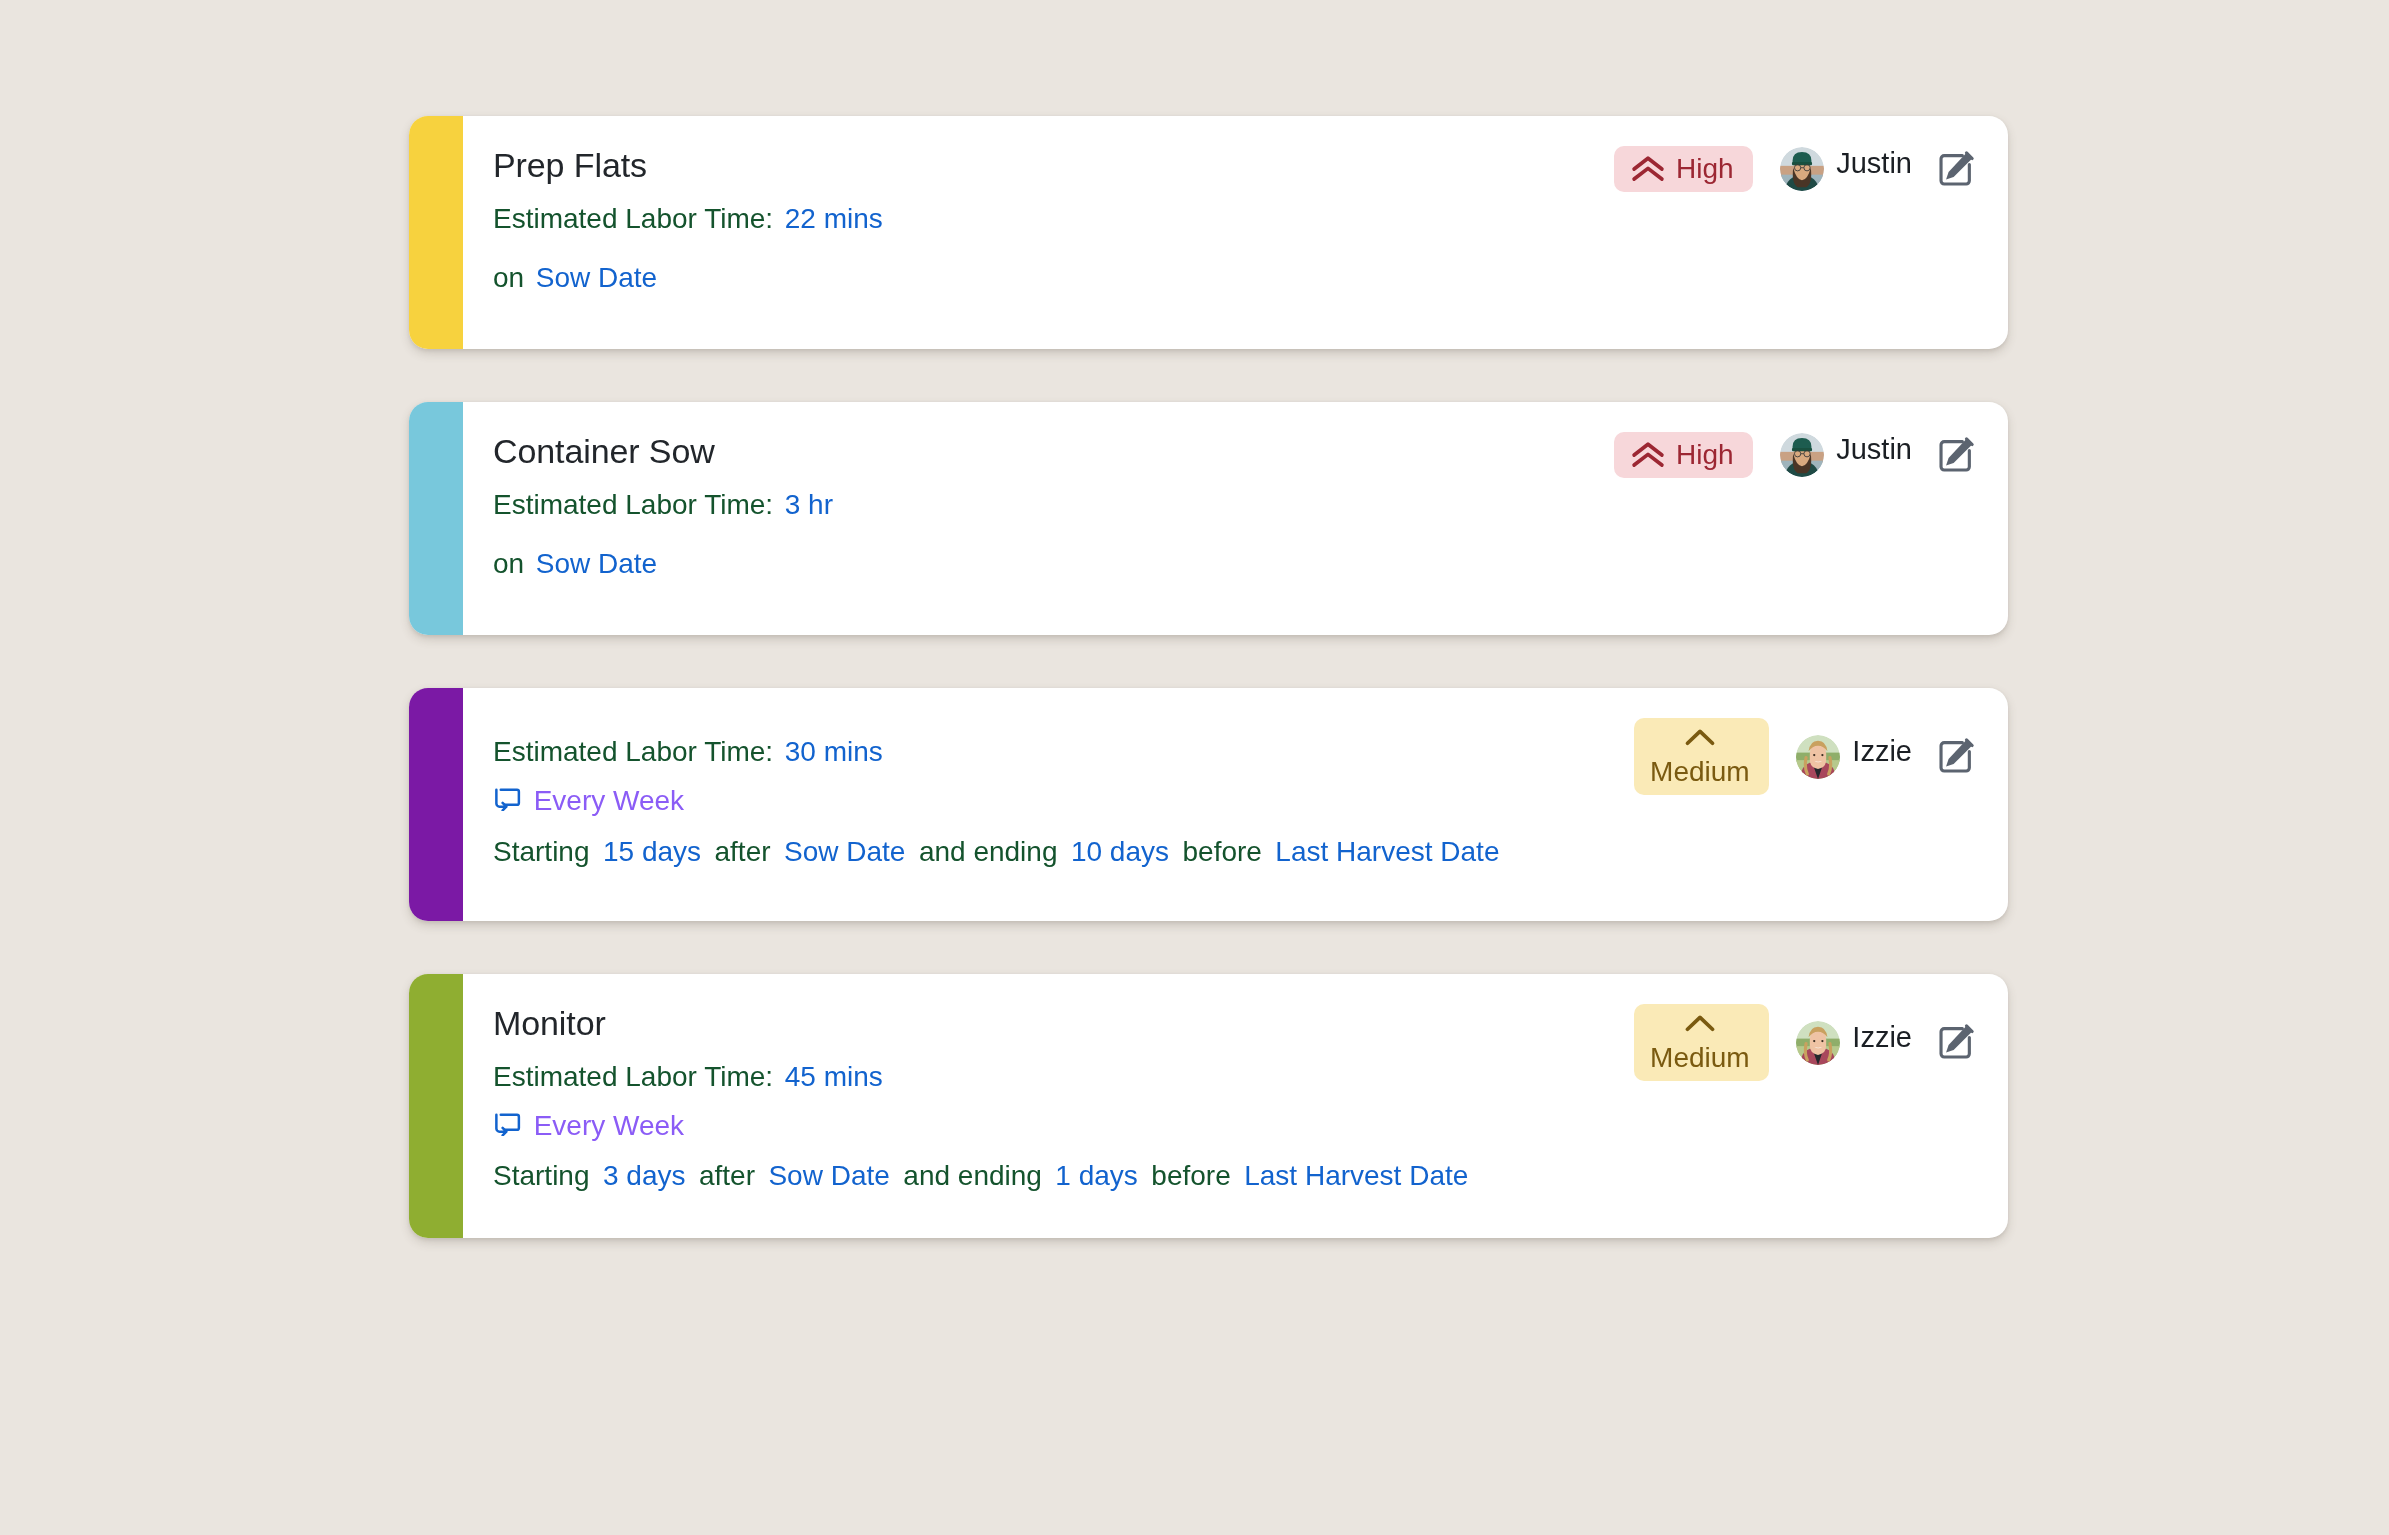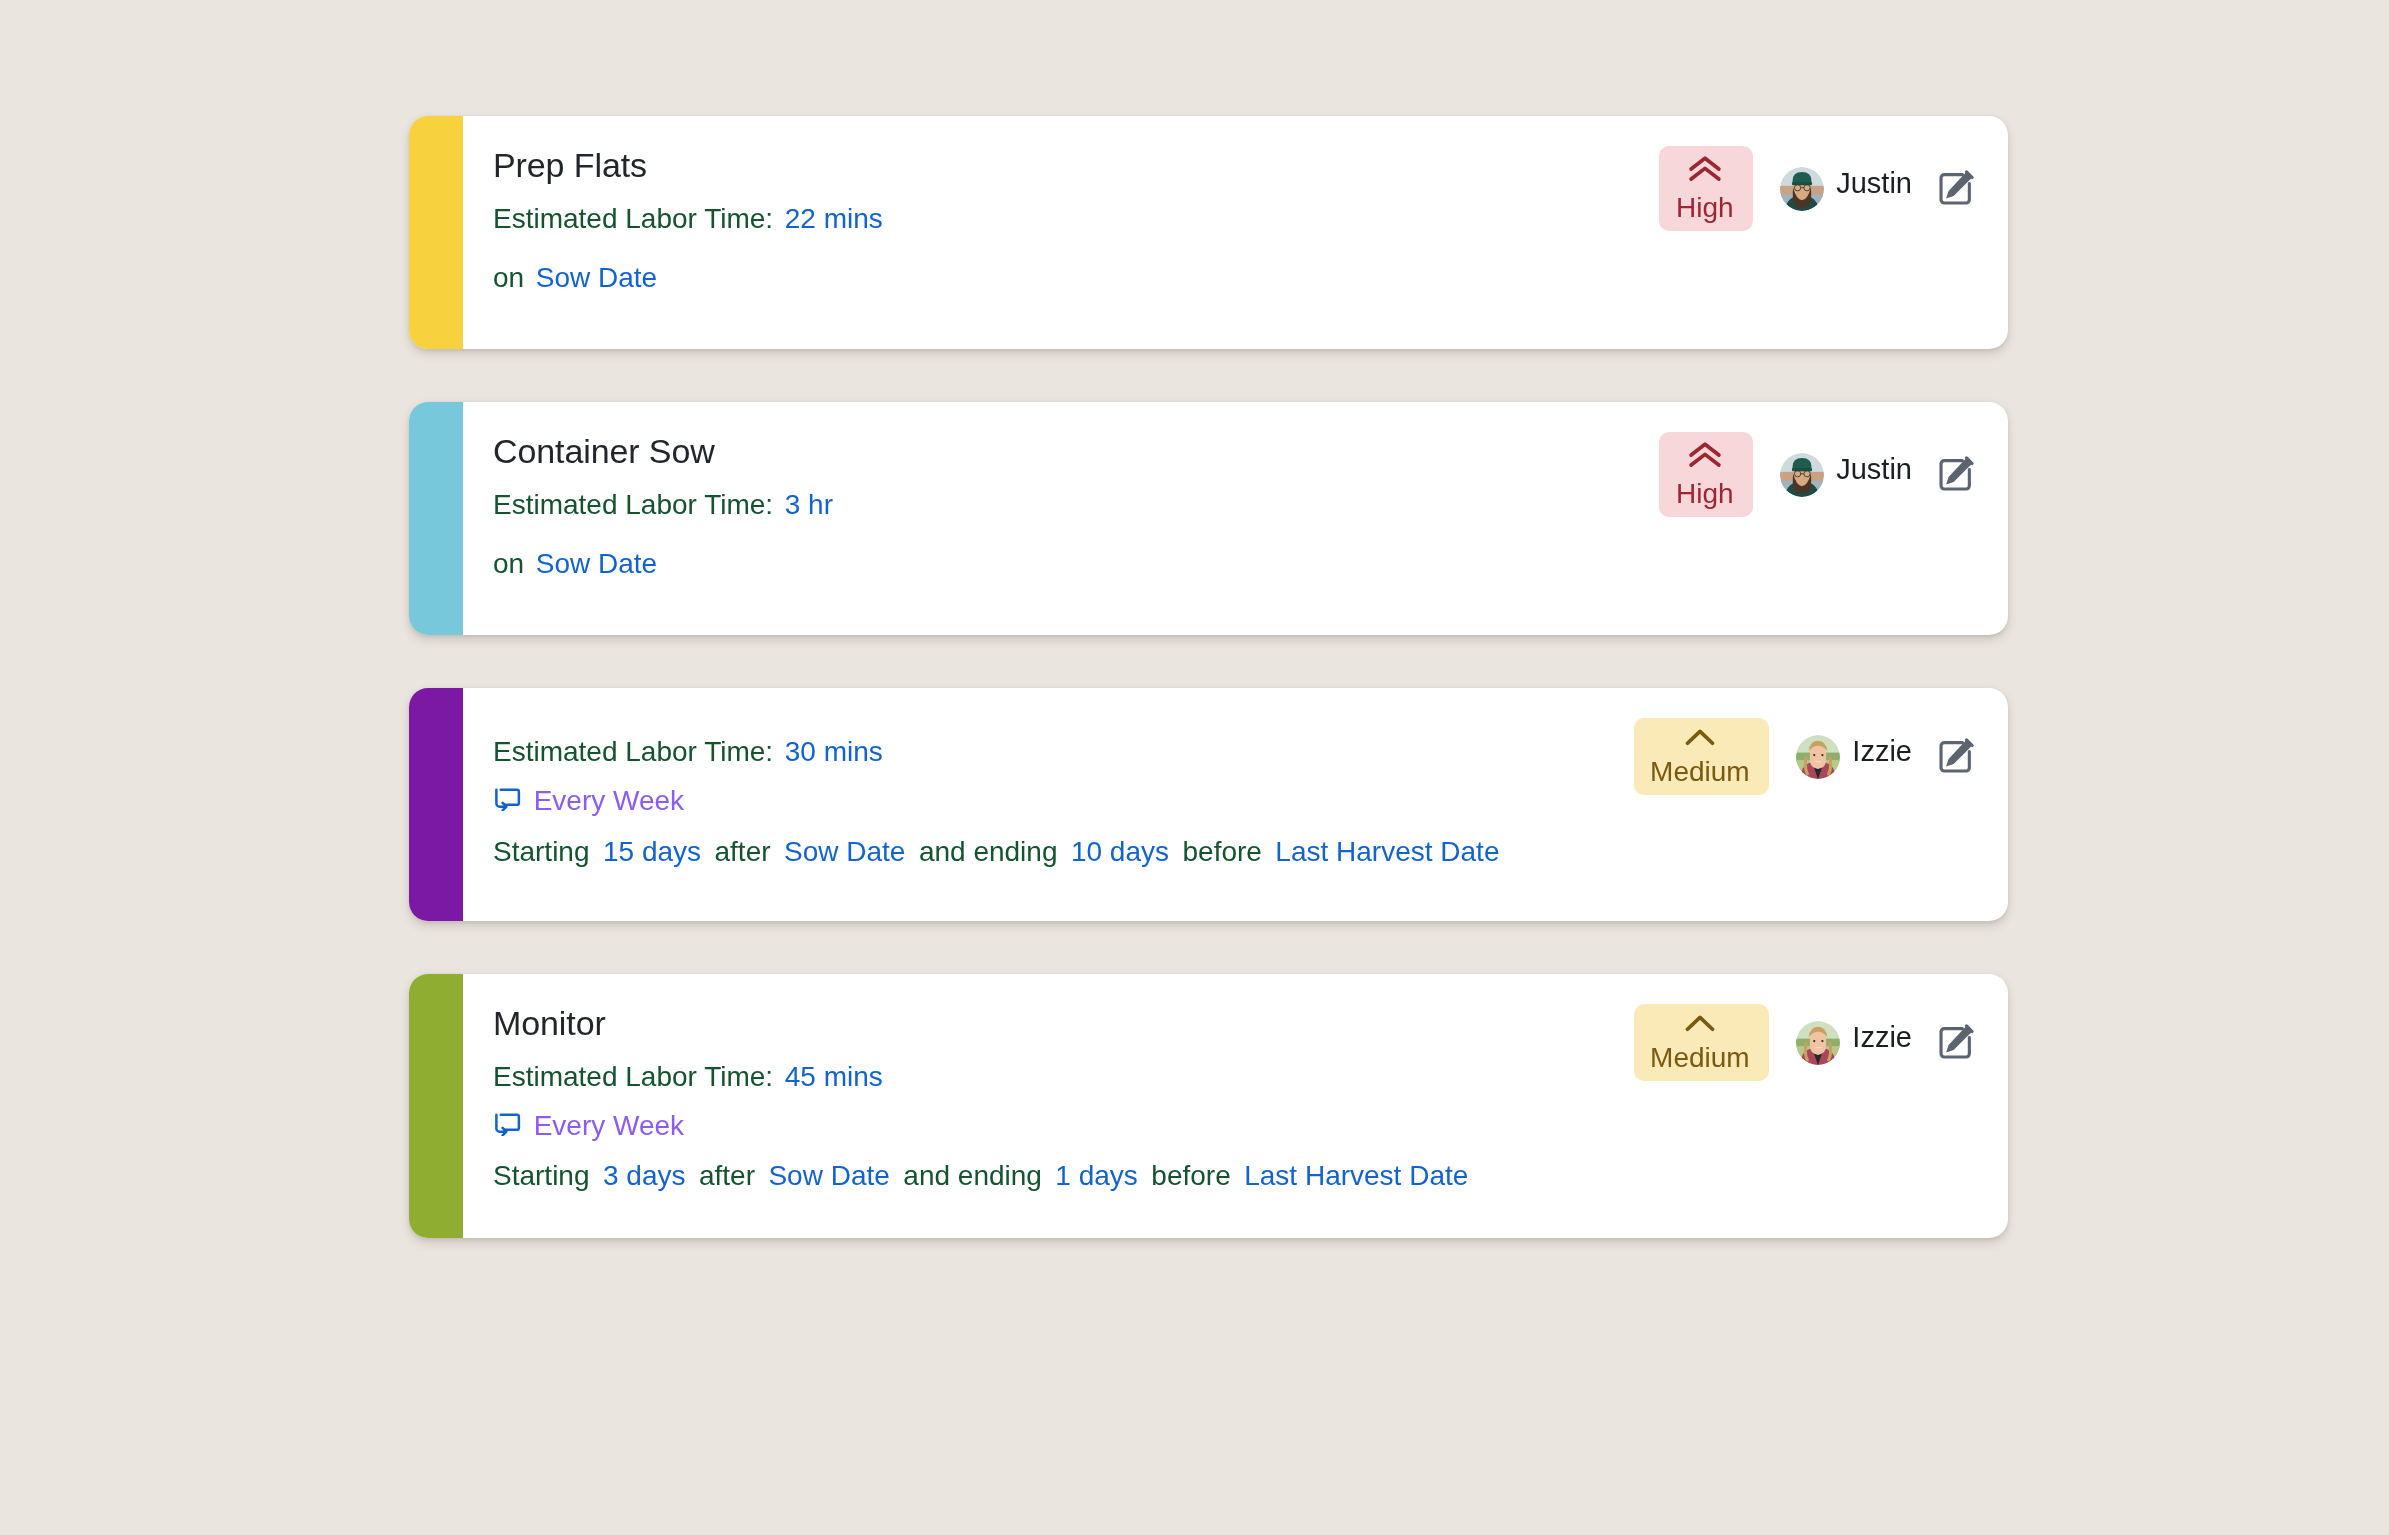--- a/index.html
+++ b/index.html
@@ -118,21 +118,20 @@
     gap: 11.4px;
     border-radius: 10px;
     padding: 9px 19px 9px 16.5px;
     font-size: 28px;
     line-height: 1;
     white-space: nowrap;
   }
   .priority-badge.high {
     background: #f7d7da;
     color: #9c2733;
-    flex-direction: column;
   }
   .priority-badge.medium {
     background: #faeab7;
     color: #7a5a10;
     flex-direction: column;
   }
   .priority-badge svg { display: block; flex: 0 0 auto; }
 
   .assignee {
     display: flex;

